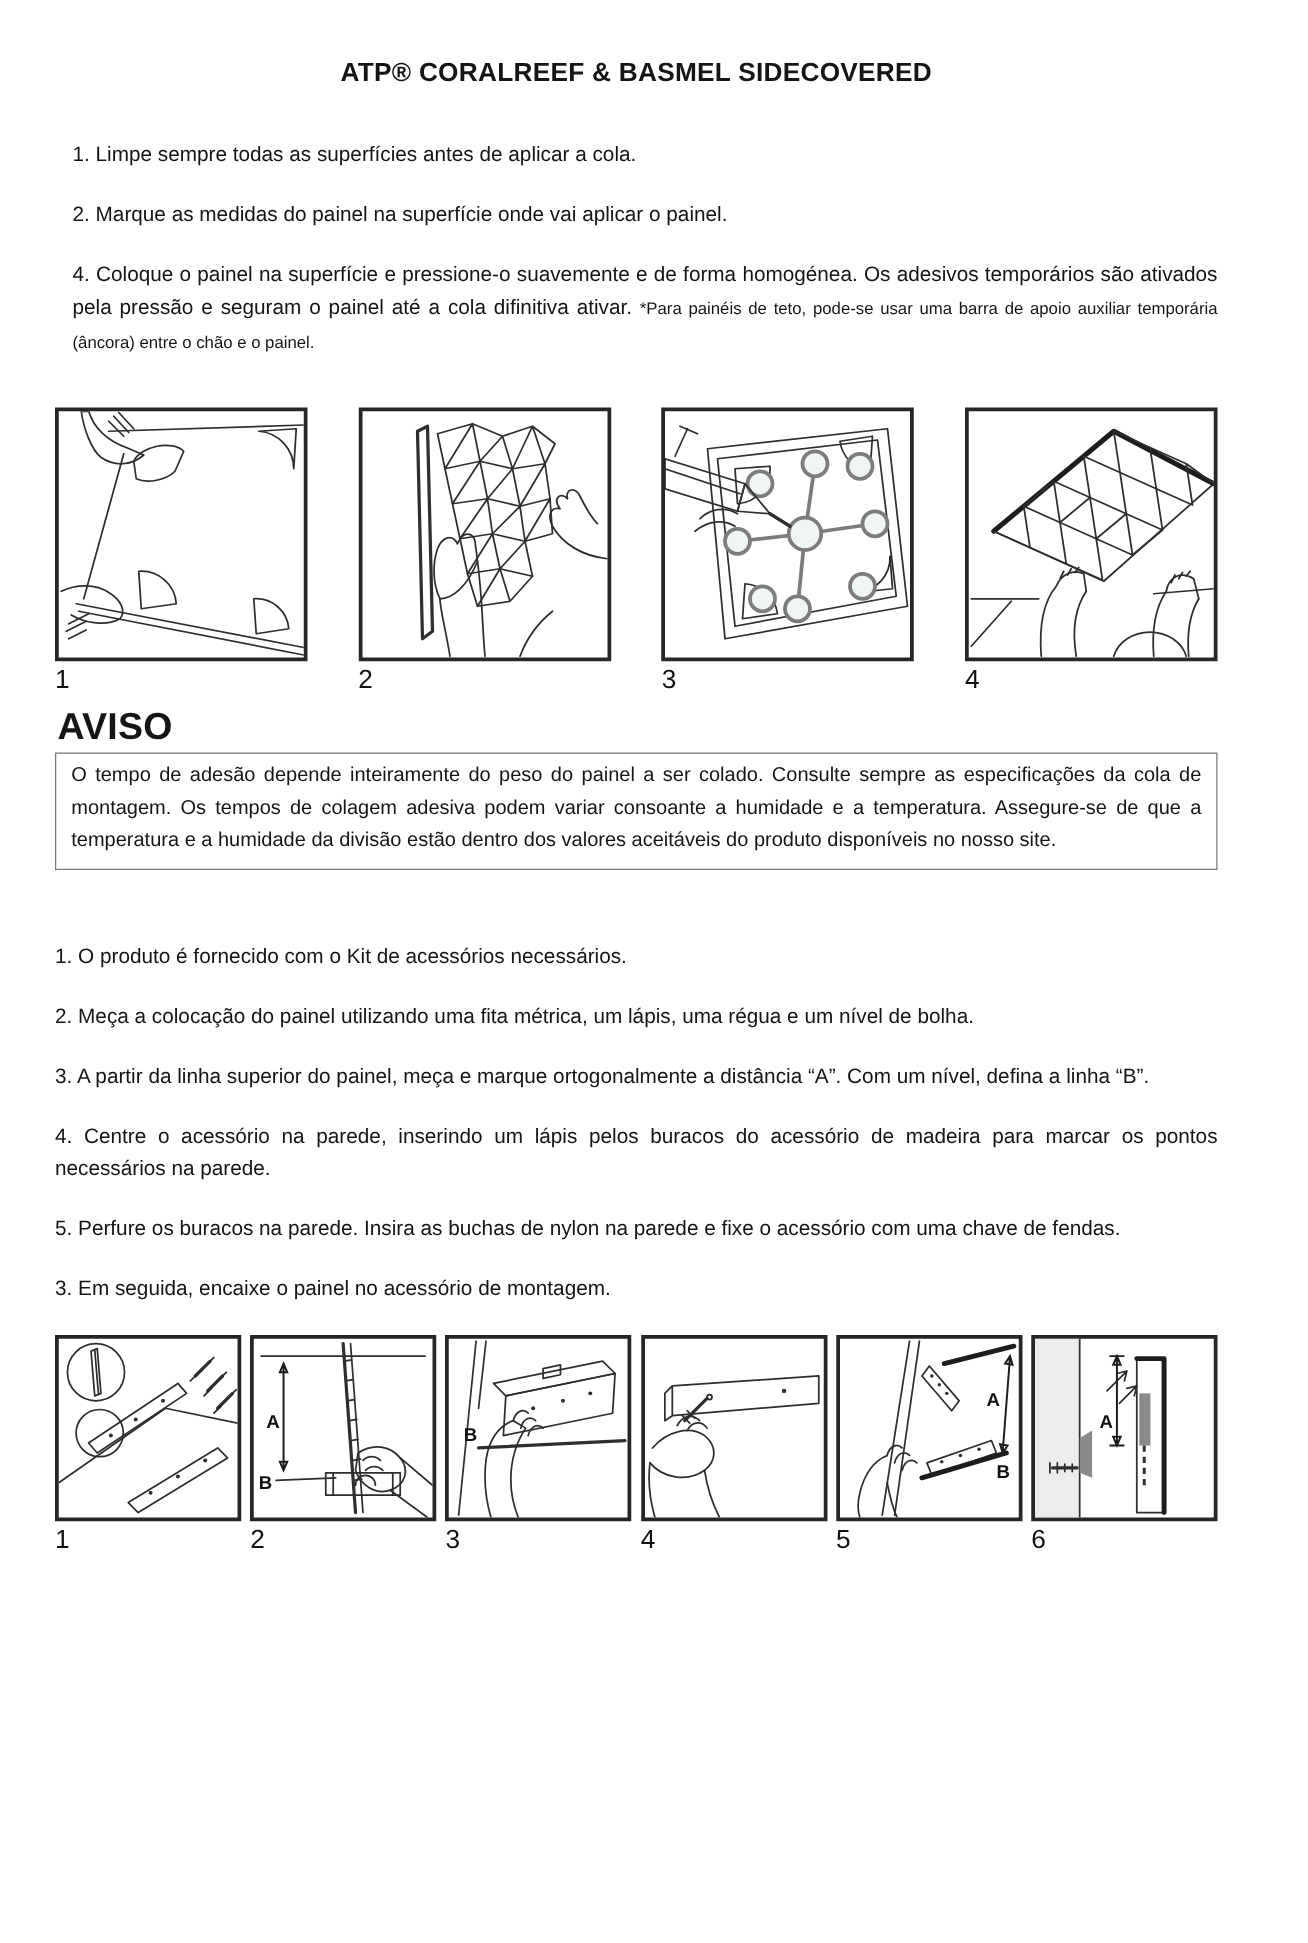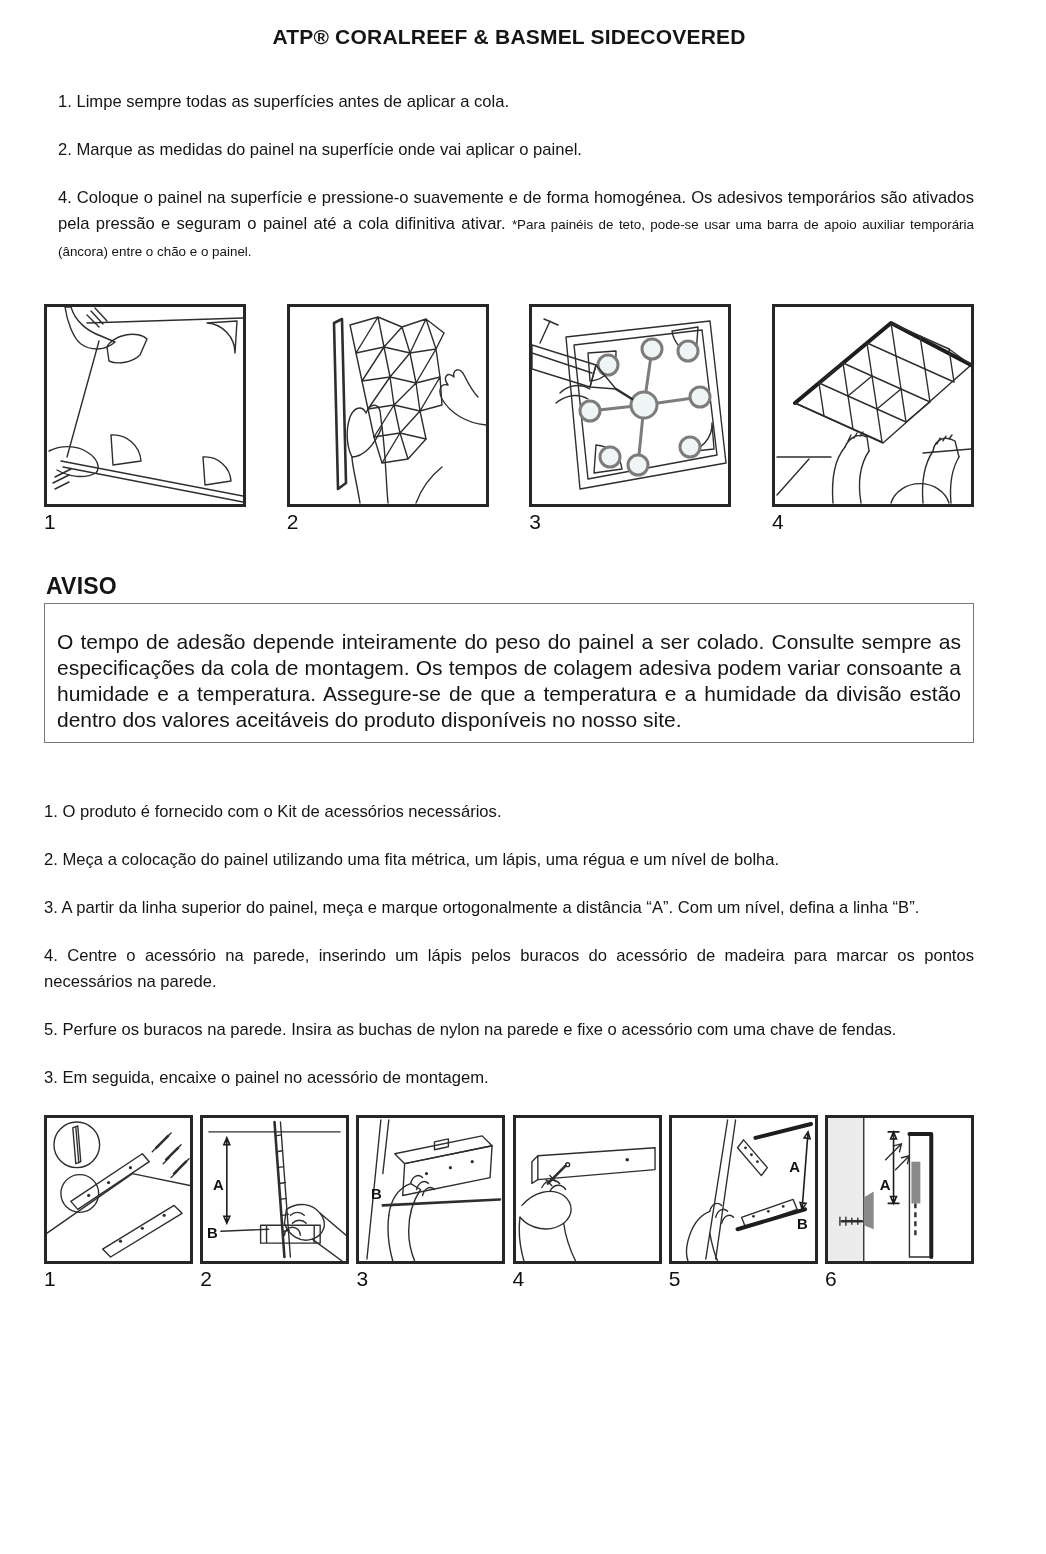--- a/index.html
+++ b/index.html
@@ -1,36 +1,36 @@
 <!DOCTYPE html>
 <html><head>
 <meta charset="utf-8">
 <style>
   html,body{margin:0;padding:0;background:#fff;}
   body{width:1046px;font-family:"Liberation Sans",sans-serif;color:#151515;}
   .page{width:1046px;min-height:1554px;position:relative;background:#fff;overflow:hidden;}
   .content{width:930px;margin:0 72px 0 44px;}
   .doc-title{font-size:21px;font-weight:bold;text-align:center;letter-spacing:.2px;margin:0;}
-  .title-1{padding-top:25px;}
+  .title-1{padding-top:47px;}
   .title-2{padding-top:80px;}
   .steps-1{margin-top:40px;margin-left:14px;}
   .steps-2{margin-top:56px;}
   p.step{font-size:16.6px;line-height:26px;margin:0 0 22px 0;}
   p.just{text-align:justify;}
   .small-note{font-size:13.4px;}
   .figrow{display:flex;justify-content:space-between;width:930px;}
   .figrow-1{margin-top:39px;}
   .figrow-2{margin-top:24px;}
   .figure{display:flex;flex-direction:column;}
   .figbox{border:3px solid #262626;background:#fff;}
   .figbox-lg{width:196px;height:197px;}
   .figbox-sm{width:143px;height:143px;}
   .fignum{font-size:21px;line-height:24px;margin-top:3px;color:#111;}
-  .aviso-head{font-size:23px;font-weight:bold;margin:39px 0 3px 2px;letter-spacing:.2px;}
-  .aviso-box{border:1.5px solid #777;padding:25px 12px 9px 12px;font-size:21px;line-height:26px;text-align:justify;}
+  .aviso-head{font-size:30px;font-weight:bold;margin:9px 0 3px 2px;letter-spacing:.2px;}
+  .aviso-box{border:1.5px solid #777;padding:5px 12px 9px 12px;font-size:16px;line-height:26px;text-align:justify;}
   svg{display:block;}
   .ln{fill:none;stroke:#2e2e2e;stroke-width:1.4;stroke-linecap:round;stroke-linejoin:round;}
   .ln2{fill:none;stroke:#2e2e2e;stroke-width:2.6;stroke-linecap:round;stroke-linejoin:round;}
   .thick{fill:none;stroke:#1d1d1d;stroke-width:4;stroke-linecap:round;stroke-linejoin:round;}
   .gray{fill:none;stroke:#7c7c7c;stroke-width:3;stroke-linecap:round;}
   .gcirc{fill:#eff5f5;stroke:#7c7c7c;stroke-width:3;}
   .svglabel{font-family:"Liberation Sans",sans-serif;font-size:15px;font-weight:bold;fill:#111;}
   .dim{fill:none;stroke:#1d1d1d;stroke-width:1.6;}
   .dot{fill:#2e2e2e;stroke:none;}
 </style>

